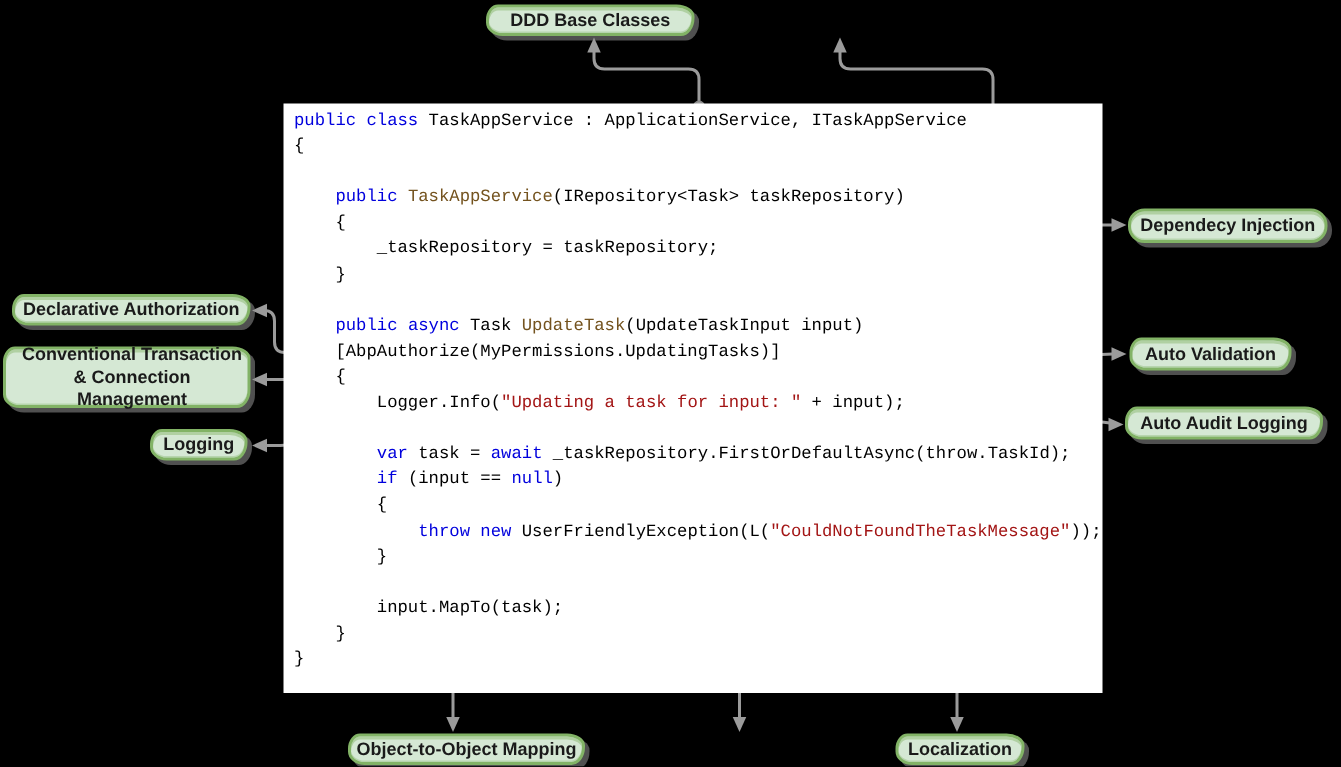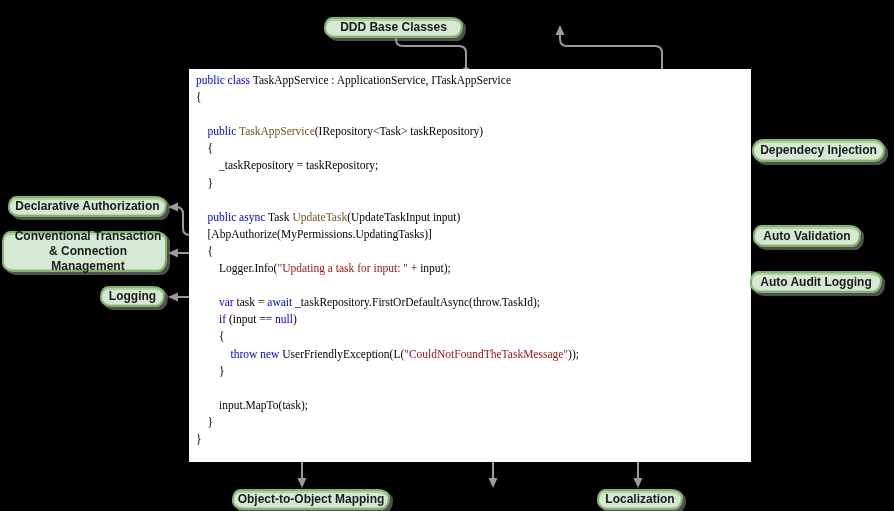--- a/index.html
+++ b/index.html
@@ -5,22 +5,22 @@
   html,body{margin:0;padding:0;background:#000;}
   #stage{
     position:relative;width:894px;height:511px;overflow:hidden;
     background:var(--background,#000);
     font-family:"Liberation Sans",sans-serif;
   }
   
   #code-panel{
     position:absolute;left:189px;top:69px;width:539px;height:390px;
     background:var(--panel-bg,#fff);
-    padding:3px 16px 0 7px;
-    font-family:Liberation Serif, serif;
+    padding:3px 0 0 7px;
+    font-family:Liberation Mono, monospace;
     font-size:11.5px;line-height:17.1px;
     color:var(--code-text,#000);
   }
   .code-line{white-space:pre;height:17.1px;}
   .c-p{color:var(--code-text,#000);}
   .c-k{color:var(--keyword,#0000dd);}
   .c-m{color:var(--method,#74531f);}
   .c-s{color:var(--string,#a31515);}
   
   .ann{
@@ -28,21 +28,21 @@
     display:flex;align-items:center;justify-content:center;
     background:var(--label-fill,#d5e8d4);
     border:2px solid var(--label-border,#82b366);
     border-radius:8px 12px 9px 11px / 10px 8px 12px 9px;
     box-shadow:3px 3px 0 rgba(145,145,145,.55),
                inset 0 2px 0 rgba(130,179,102,.45),
                inset 0 -1px 0 rgba(130,179,102,.35);
     font-size:12px;font-weight:700;color:#1a1a1a;
     text-align:center;white-space:pre-line;line-height:15px;
   }
-  .ann-ddd{left:324px;top:3px;width:139px;height:21px;margin-top:14px;}
+  .ann-ddd{left:324px;top:3px;width:139px;height:21px;}
   .ann-generic{left:487px;top:3px;width:138px;height:21px;}
   .ann-dependecy{left:752px;top:139px;width:133px;height:23px;border-radius:11px;}
   .ann-autoval{left:753px;top:225px;width:108px;height:22px;}
   .ann-autoaudit{left:750px;top:271px;width:132px;height:22px;}
   .ann-declauth{left:8px;top:196px;width:159px;height:21px;}
   .ann-conv{left:2px;top:231px;width:165px;height:41px;justify-content:flex-start;text-align:center;padding-left:7px;}
   .ann-logging{left:100px;top:286px;width:65px;height:21px;}
   .ann-objmap{left:232px;top:489px;width:158px;height:21px;}
   .ann-excmgmt{left:418px;top:489px;width:145px;height:21px;margin-top:40px;}
   .ann-localization{left:597px;top:489px;width:86px;height:21px;}

